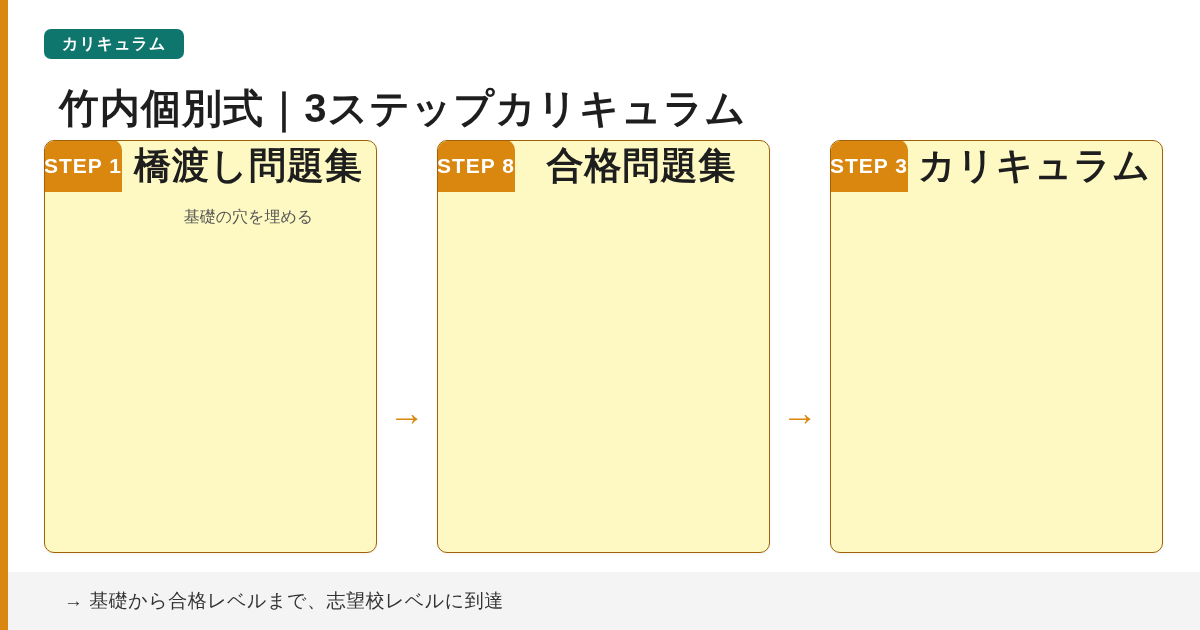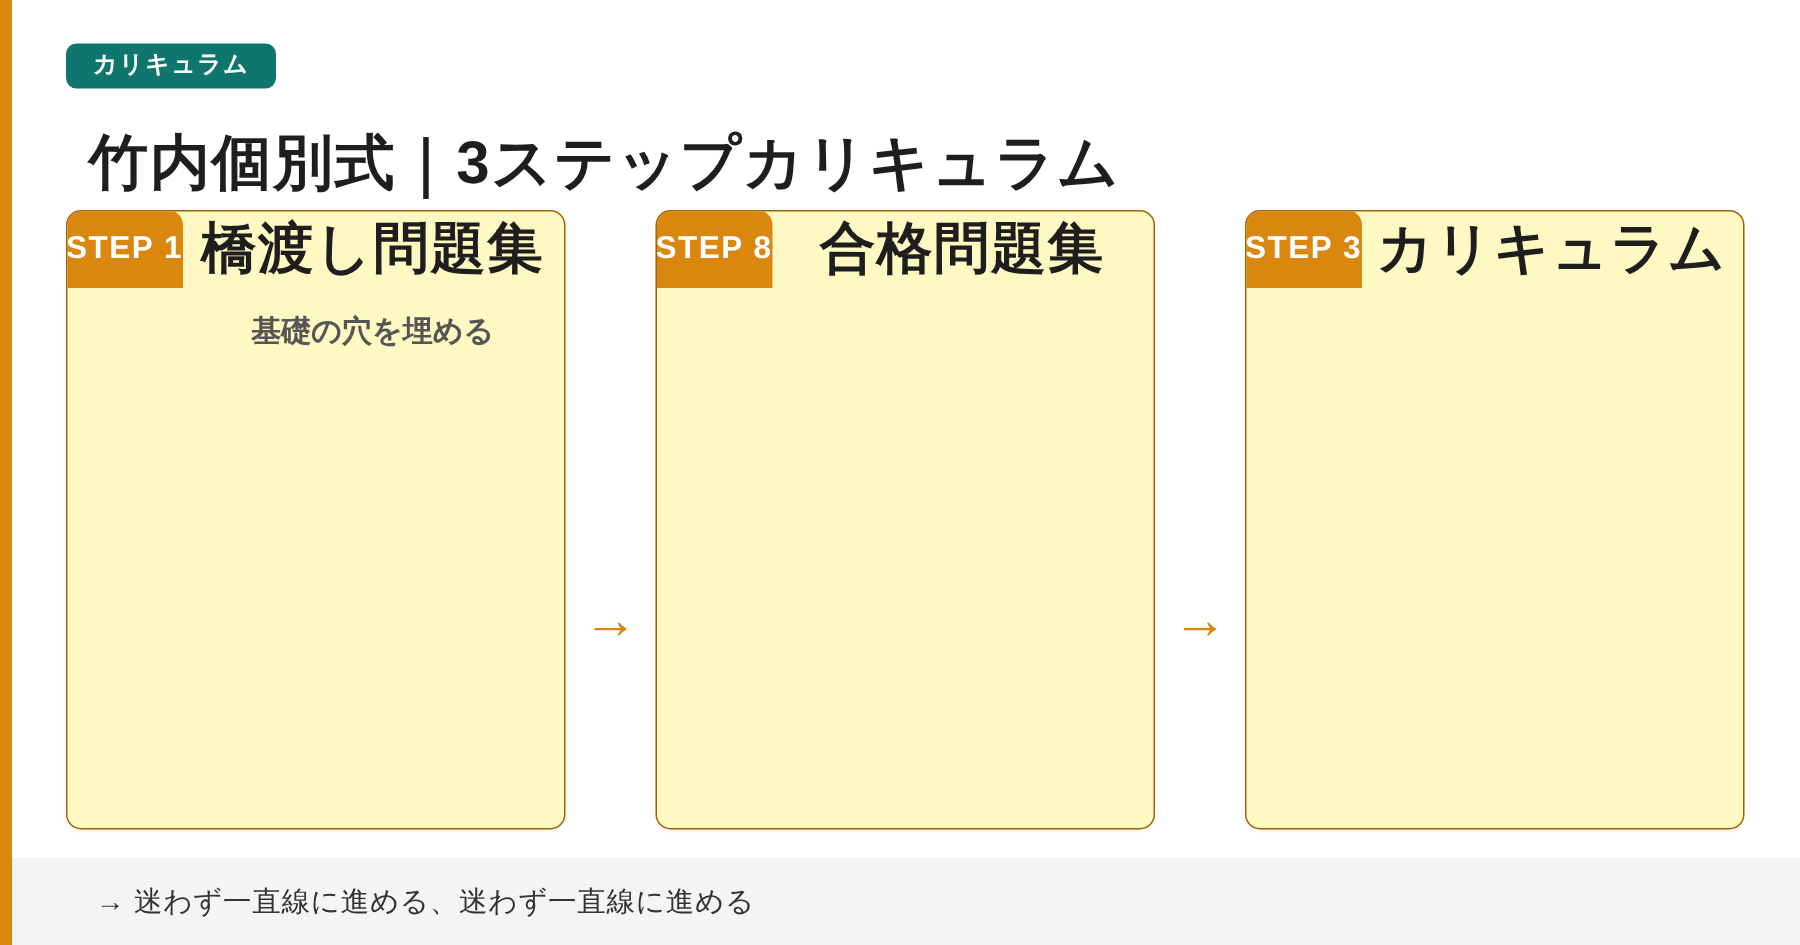--- a/index.html
+++ b/index.html
@@ -72,22 +72,22 @@
     align-items: center;
     gap: 16px;
   }
   .step-title {
     font-size: 37px;
     font-weight: 900;
     color: #1e1e1e;
     letter-spacing: 1px;
   }
   .step-subtitle {
-    font-size: 20px;
-    font-weight: 700;
+    font-size: 16px;
+    font-weight: 400;
     color: #555555;
   }
   .arrow-gap {
     width: 60px;
     display: flex;
     align-items: center;
     justify-content: center;
     position: relative;
   }
   .arrow-glyph {
@@ -148,14 +148,14 @@
   <div class="step-card">
     <div class="step-header">STEP 3</div>
     <div class="step-body">
       <div class="step-title">カリキュラム</div>
     </div>
   </div>
 
 </div>
 
 <div class="footer-bar">
-  <div class="footer-text">→ 迷わず一直線に進める、迷わず一直線に進める</div>
+  <div class="footer-text">→ 基礎から合格レベルまで、志望校レベルに到達</div>
 </div>
 
 </body></html>

